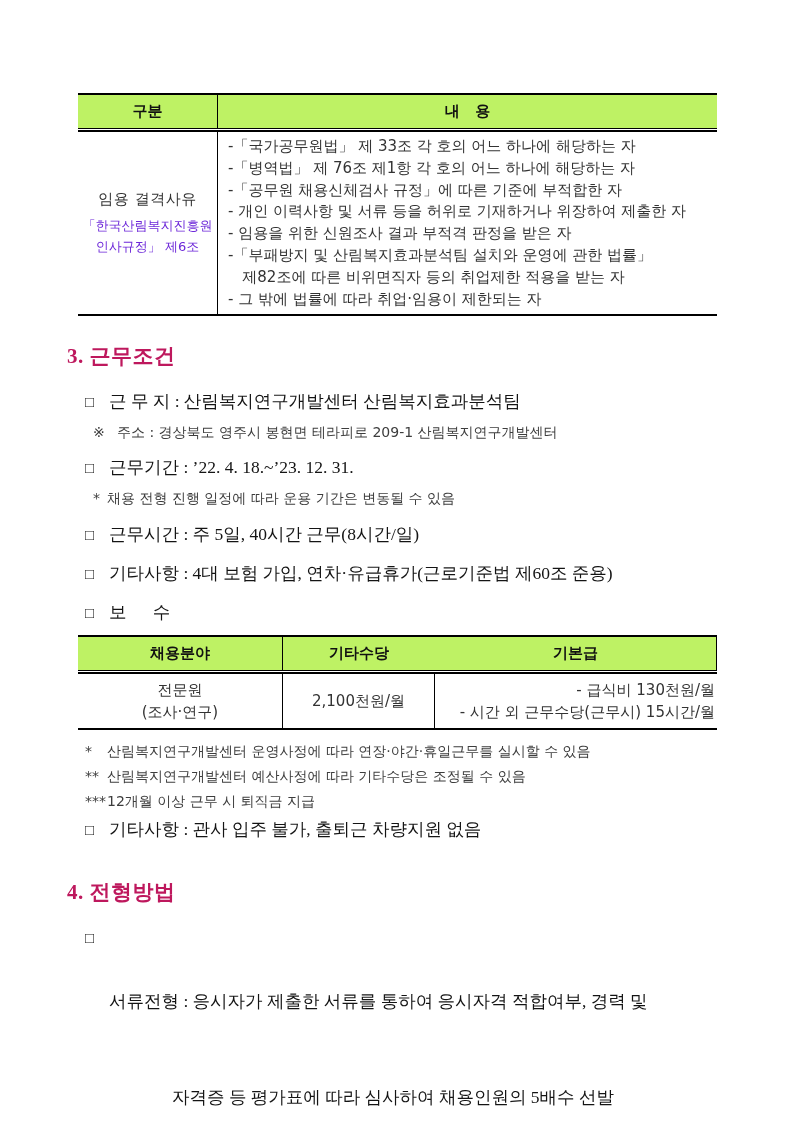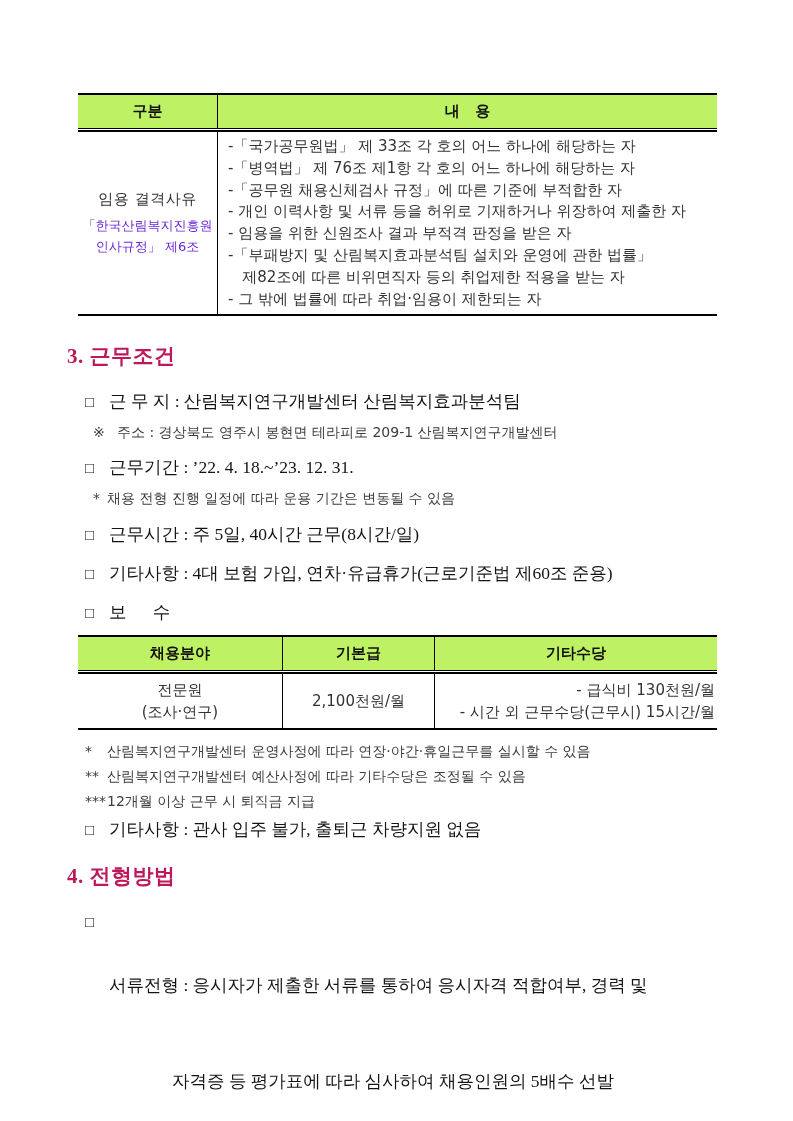--- a/index.html
+++ b/index.html
@@ -50,21 +50,21 @@
   .tnotes { margin: 11px 0 0 18px; }
   .tnotes .subnote { margin-left: 0; margin-bottom: 5px; }
   .tnotes .subnote .marker { width: 22px; }
   
   .mt-item1 { margin-top: 19px; }
   .mt-note  { margin-top: 8px; }
   .mt-item  { margin-top: 14px; }
   .mt-item2 { margin-top: 15px; }
   .mt-tbl2  { margin-top: 10px; }
   .mt-close { margin-top: 7px; }
-  .mt-h4    { margin-top: 20px; }
+  .mt-h4    { margin-top: 36px; }
   .mt-doc   { margin-top: 14px; }
 </style>
 </head>
 <body>
 
 <div class="page">
 
   <div class="tbl t1">
     <div class="thead">
       <div class="cell vline">구분</div>
@@ -123,22 +123,22 @@
   </div>
 
   <div class="item mt-item2">
     <span class="marker">□</span>
     <span class="txt">보      수</span>
   </div>
 
   <div class="tbl t2 mt-tbl2">
     <div class="thead">
       <div class="cell vline">채용분야</div>
+      <div class="cell">기타수당</div>
       <div class="cell vline">기본급</div>
-      <div class="cell">기타수당</div>
     </div>
     <div class="tsep"></div>
     <div class="tbody">
       <div class="cell vline">
         <div>전문원</div>
         <div>(조사·연구)</div>
       </div>
       <div class="cell vline">
         <div>2,100천원/월</div>
       </div>

